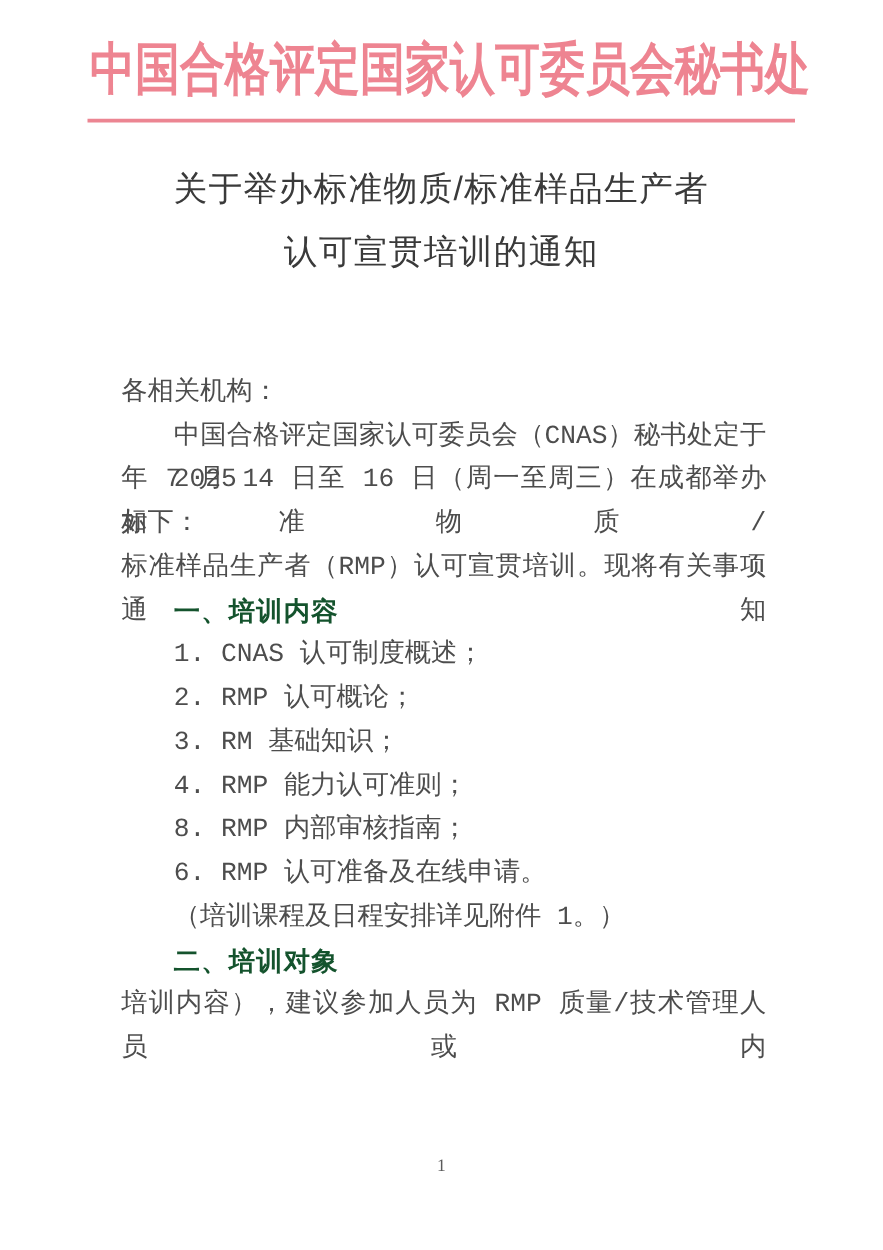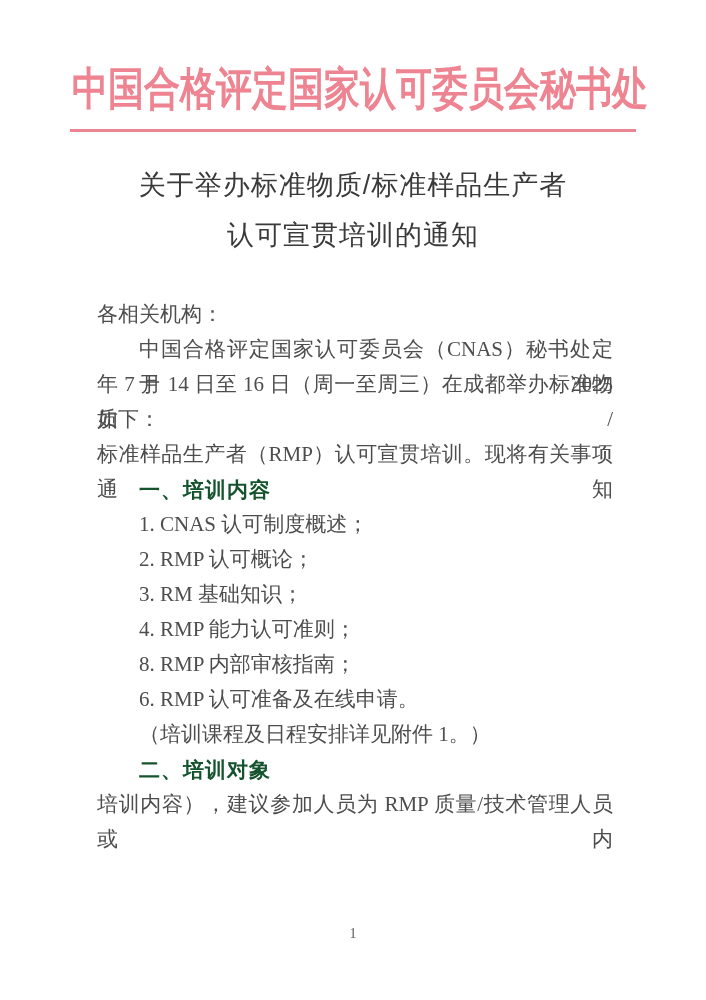--- a/index.html
+++ b/index.html
@@ -5,21 +5,21 @@
   * { margin:0; padding:0; box-sizing:border-box; }
   html,body { background:#ffffff; }
   .page {
     position:relative;
     width:706px; height:1000px;
     background:#ffffff;
     overflow:hidden;
     font-family:"Liberation Serif","DejaVu Serif",serif;
   }
   
-  .letterhead { padding-top:64px; text-align:center; }
+  .letterhead { padding-top:30px; text-align:center; }
   .letterhead .org {
     display:inline-block;
     font-size:45px;
     font-weight:bold;
     color:#ee8491;
     white-space:nowrap;
     line-height:1.15;
     transform:scaleX(0.80);
     transform-origin:center;
     font-family:"Liberation Serif","DejaVu Serif",serif;
@@ -47,20 +47,21 @@
     width:516px;
     font-size:21px;
     color:#4d4d4d;
     font-family:"Liberation Serif","DejaVu Serif",serif;
   }
   .line {
     height:35px;
     line-height:35px;
     white-space:nowrap;
     overflow:visible;
+    font-family:Liberation Mono, monospace;
   }
   .indent { padding-left:42px; }
   .bold {
     font-family:"Liberation Sans","DejaVu Sans",sans-serif;
     font-weight:bold;
     color:#14532d;
     letter-spacing:1px;
   }
   .fill {
     white-space:normal;

